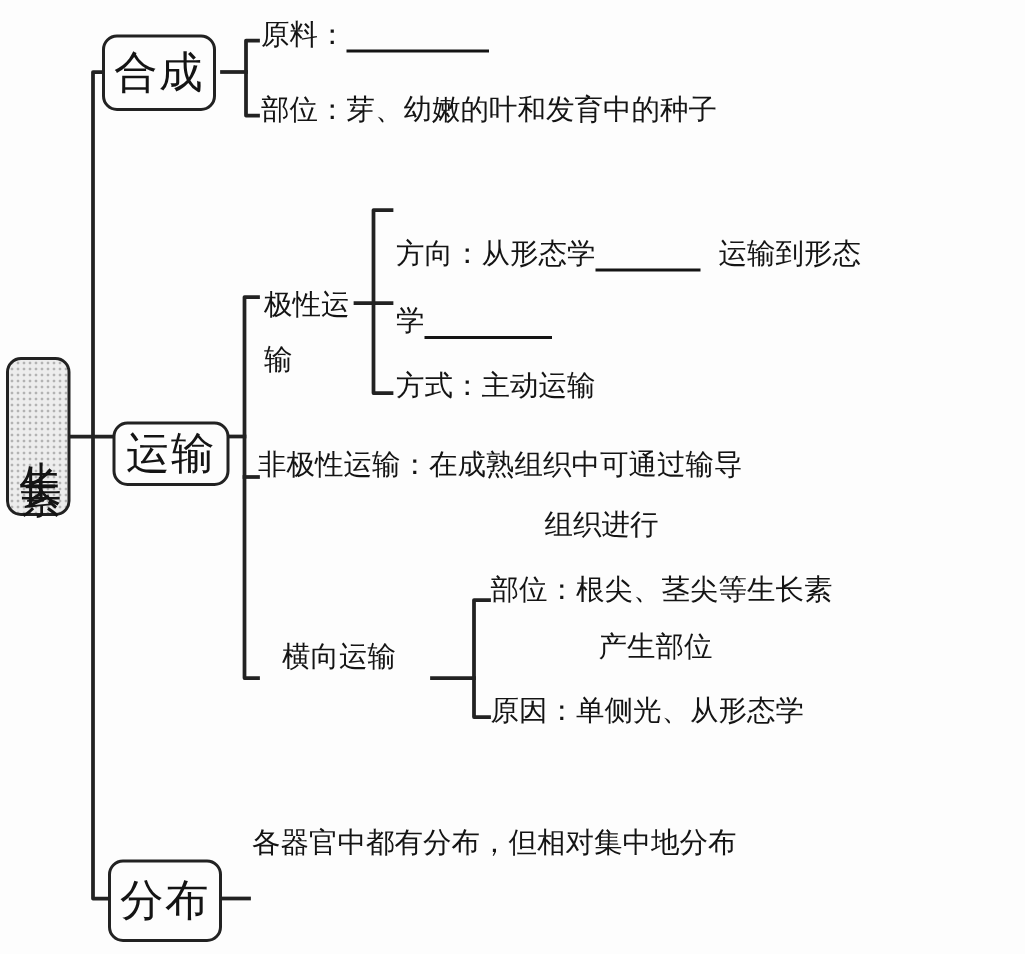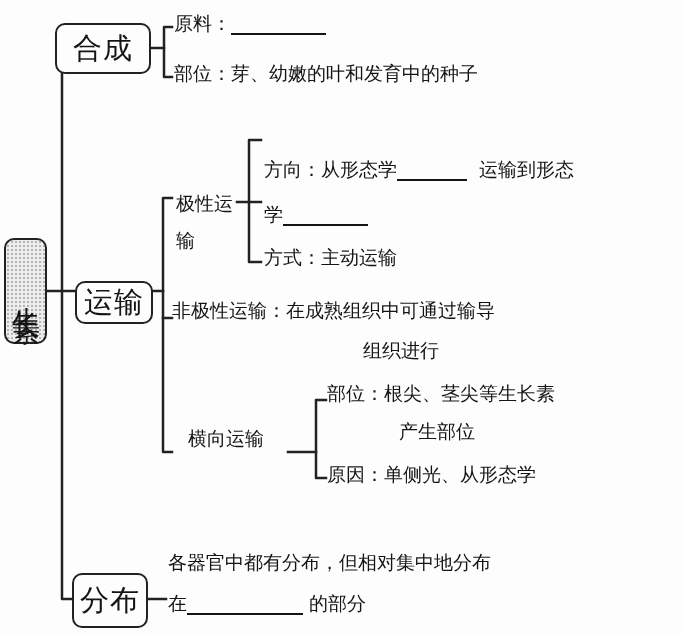--- a/index.html
+++ b/index.html
@@ -53,21 +53,21 @@
     <path d="M 261 140 H 249 V 262 H 261"></path>
     <path d="M 288 452 H 316"></path>
     <path d="M 326 400 H 316 V 478 H 326"></path>
     <path d="M 148 599 H 166"></path>
   </svg>
 
   <div class="box root-box" style="left:4px;top:238px;width:43px;height:106px;">
     <span class="root-label">生长素</span>
   </div>
 
-  <div class="box" style="left:55px;top:23px;width:96px;height:51px;">
+  <div class="box" style="left:68px;top:23px;width:76px;height:51px;">
     <span>合成</span>
   </div>
   <div class="box" style="left:75px;top:281px;width:78px;height:43px;">
     <span>运输</span>
   </div>
   <div class="box" style="left:72px;top:573px;width:76px;height:55px;">
     <span>分布</span>
   </div>
 
   <div class="txt" style="left:174px;top:13px;">
@@ -86,17 +86,14 @@
 
   <div class="txt" style="left:172px;top:300px;">非极性运输：在成熟组织中可通过输导</div>
   <div class="txt" style="left:363px;top:340px;">组织进行</div>
 
   <div class="txt" style="left:172px;top:428px;margin-left:16px;">横向运输</div>
   <div class="txt" style="left:327px;top:383px;">部位：根尖、茎尖等生长素</div>
   <div class="txt" style="left:399px;top:421px;">产生部位</div>
   <div class="txt" style="left:327px;top:464px;">原因：单侧光、从形态学</div>
 
   <div class="txt" style="left:168px;top:552px;">各器官中都有分布，但相对集中地分布</div>
-  <div class="txt" style="left:168px;top:593px;">
-    <span>在</span><span class="blank blank-dist"></span><span>的部分</span>
-  </div>
 
 </div>
 
 </body></html>

